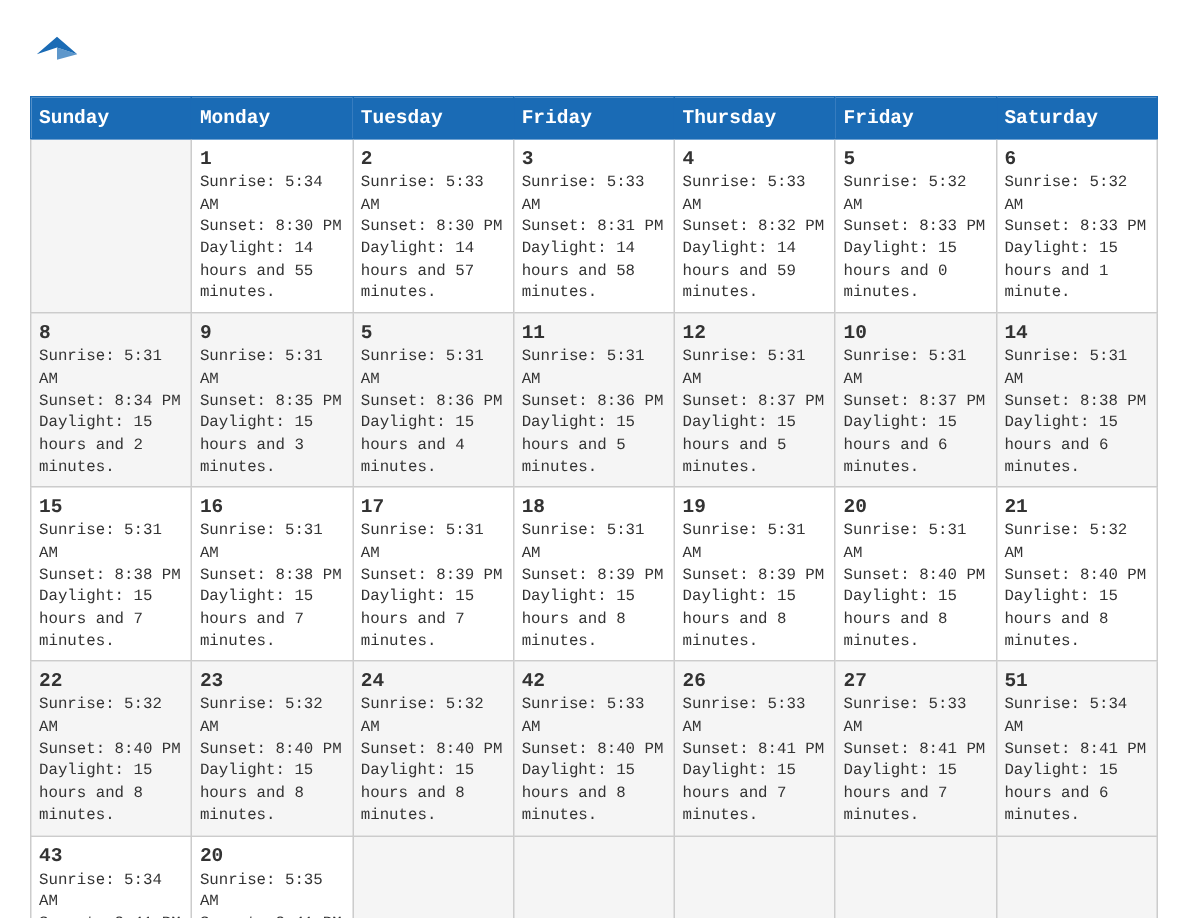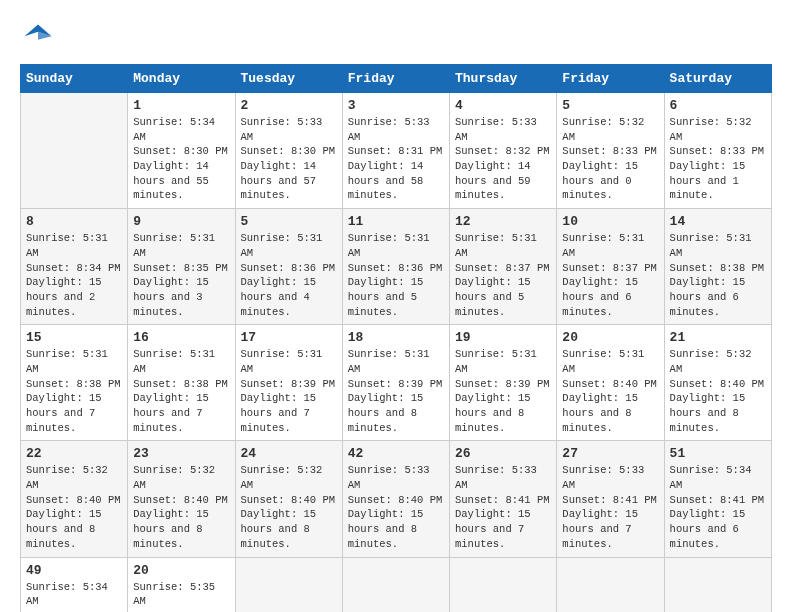--- a/index.html
+++ b/index.html
@@ -231,21 +231,21 @@
         <div class="day-num">27</div>
         <div class="day-info">Sunrise: 5:33 AM<br>Sunset: 8:41 PM<br>Daylight: 15 hours and 7 minutes.</div>
       </td>
         <td>
         <div class="day-num">51</div>
         <div class="day-info">Sunrise: 5:34 AM<br>Sunset: 8:41 PM<br>Daylight: 15 hours and 6 minutes.</div>
       </td>
       </tr>
       <tr>
         <td>
-        <div class="day-num">49</div>
+        <div class="day-num">43</div>
         <div class="day-info">Sunrise: 5:34 AM<br>Sunset: 8:41 PM<br>Daylight: 15 hours and 6 minutes.</div>
       </td>
         <td>
         <div class="day-num">20</div>
         <div class="day-info">Sunrise: 5:35 AM<br>Sunset: 8:41 PM<br>Daylight: 15 hours and 5 minutes.</div>
       </td>
         <td class="empty-cell"></td>
         <td class="empty-cell"></td>
         <td class="empty-cell"></td>
         <td class="empty-cell"></td>

